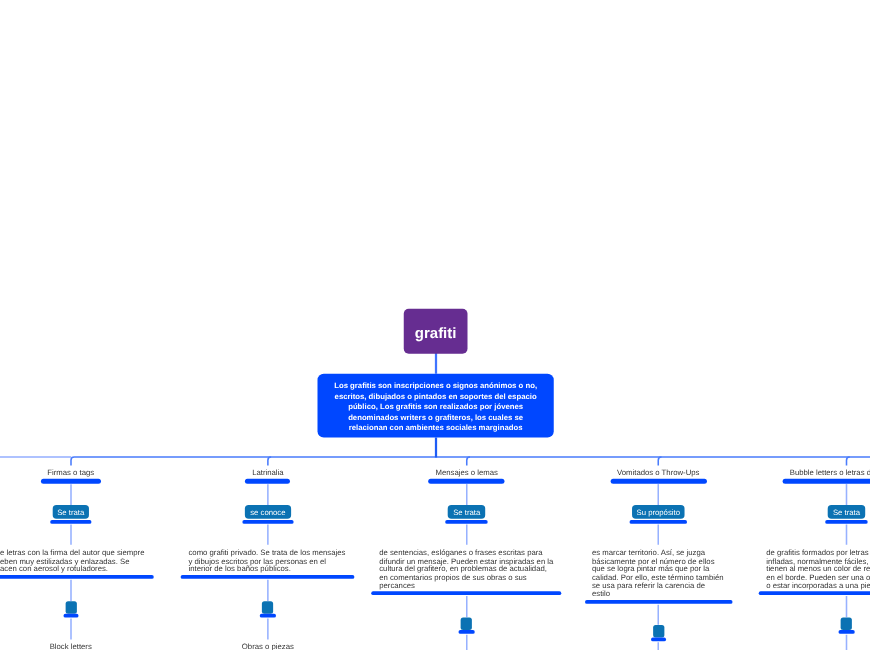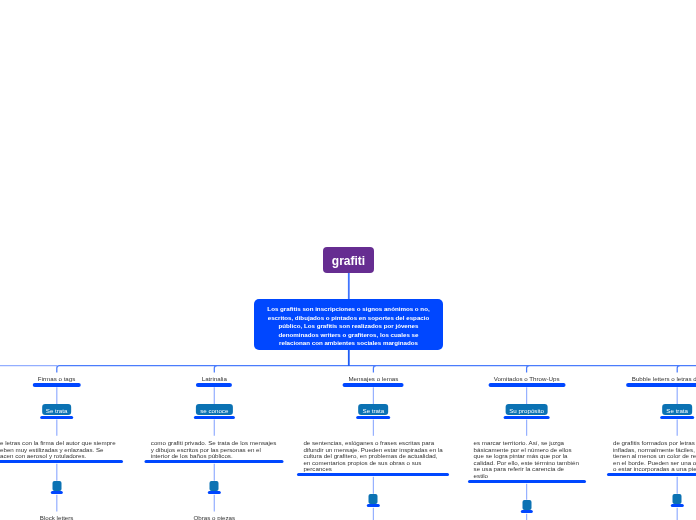--- a/index.html
+++ b/index.html
@@ -1,21 +1,21 @@
 <!DOCTYPE html>
 <html><head>
 <meta charset="utf-8">
 <style>
   html,body{margin:0;padding:0;}
   body{width:696px;height:520px;background:#fff;overflow:hidden;-webkit-font-smoothing:antialiased;
        font-family:"Liberation Sans",sans-serif;position:relative;}
   #stage{position:absolute;left:0;top:0;width:696px;height:520px;overflow:hidden;}
   svg.links{position:absolute;left:0;top:0;width:696px;height:520px;}
 
-  .rootnode{position:absolute;left:323px;top:247px;width:51px;height:26px;
+  .rootnode{position:absolute;left:323px;top:247px;width:51px;height:36px;
     background:#662D91;border-radius:4px;color:#fff;font-weight:bold;
     font-size:12px;display:flex;align-items:center;justify-content:center;
     padding-top:2px;box-sizing:border-box;}
   .defnode{position:absolute;left:254px;top:299px;width:189px;height:51px;
     background:#0047FF;border-radius:5px;color:#fff;font-size:6.2px;
     font-weight:bold;line-height:8.4px;text-align:center;
     display:flex;align-items:center;justify-content:center;
     padding:4px 9.5px 0;box-sizing:border-box;}
 
   .btitle{position:absolute;font-size:6.2px;color:#333;text-align:center;

